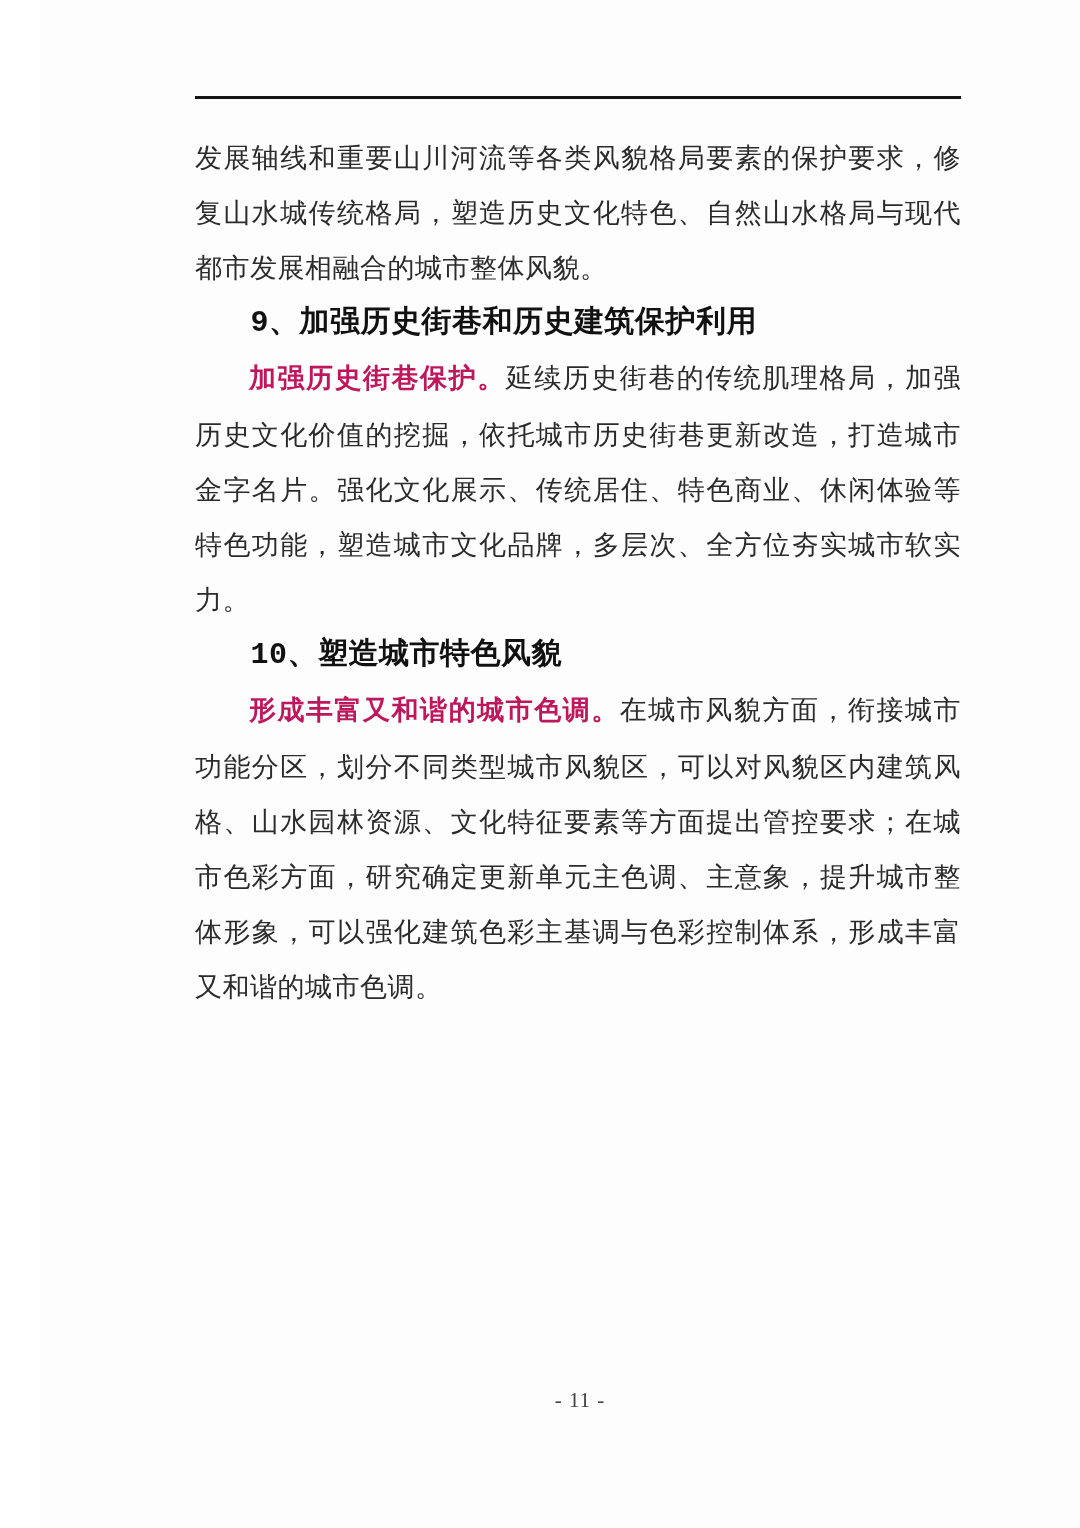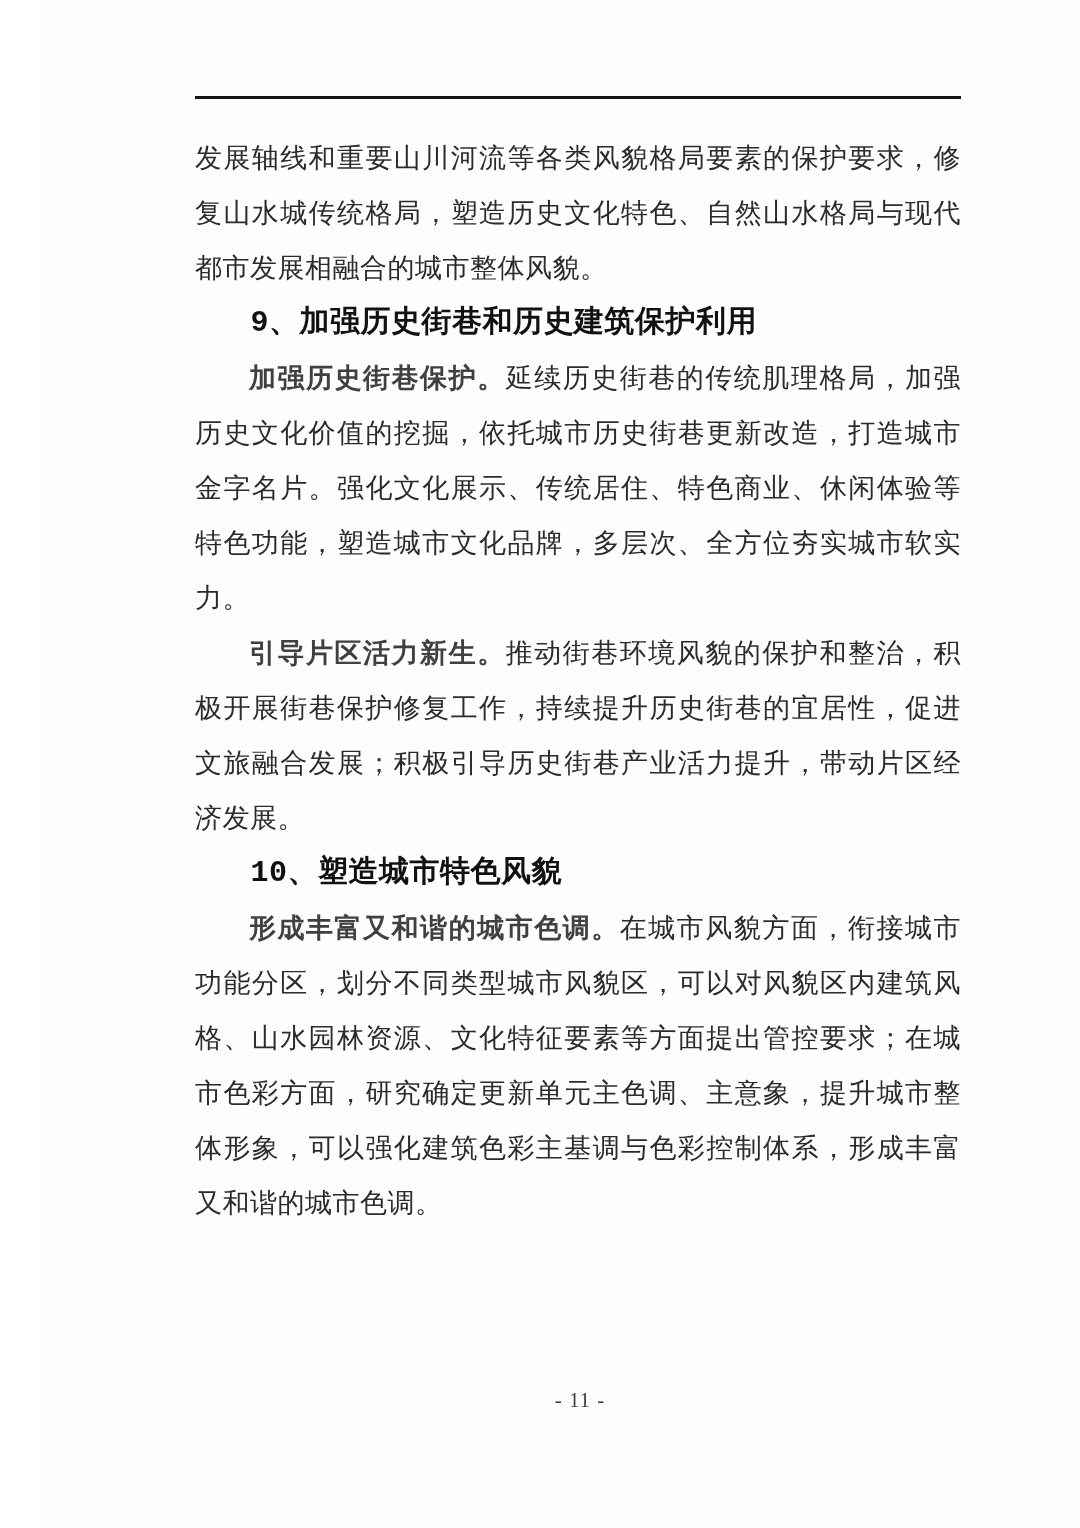--- a/index.html
+++ b/index.html
@@ -37,23 +37,23 @@
     letter-spacing: 0.5px;
   }
   .para {
     margin: 0;
     text-indent: 2em;
   }
   .para.no-indent {
     text-indent: 0;
   }
   .para .lead {
-    font-family: Liberation Serif, serif;
+    font-family: Liberation Mono, monospace;
     font-weight: bold;
-    color: #404040;
+    color: #be185d;
   }
   .section-heading {
     margin: 0;
     font-family: Liberation Mono, monospace;
     font-weight: bold;
     font-size: 30px;
     line-height: 55px;
     text-indent: 1.85em;
     text-align: left;
     color: #111111;
@@ -79,21 +79,20 @@
   <div class="header-rule"></div>
 
   <div class="doc-body">
 
     <p class="para no-indent">发展轴线和重要山川河流等各类风貌格局要素的保护要求，修复山水城传统格局，塑造历史文化特色、自然山水格局与现代都市发展相融合的城市整体风貌。</p>
 
     <h2 class="section-heading">9、加强历史街巷和历史建筑保护利用</h2>
 
     <p class="para"><span class="lead">加强历史街巷保护。</span><span>延续历史街巷的传统肌理格局，加强历史文化价值的挖掘，依托城市历史街巷更新改造，打造城市金字名片。强化文化展示、传统居住、特色商业、休闲体验等特色功能，塑造城市文化品牌，多层次、全方位夯实城市软实力。</span></p>
 
-    <p class="para"><span class="lead">引导片区活力新生。</span><span>推动街巷环境风貌的保护和整治，积极开展街巷保护修复工作，持续提升历史街巷的宜居性，促进文旅融合发展；积极引导历史街巷产业活力提升，带动片区经济发展。</span></p>
 
 
     <h2 class="section-heading">10、塑造城市特色风貌</h2>
 
     <p class="para"><span class="lead">形成丰富又和谐的城市色调。</span><span>在城市风貌方面，衔接城市功能分区，划分不同类型城市风貌区，可以对风貌区内建筑风格、山水园林资源、文化特征要素等方面提出管控要求；在城市色彩方面，研究确定更新单元主色调、主意象，提升城市整体形象，可以强化建筑色彩主基调与色彩控制体系，形成丰富又和谐的城市色调。</span></p>
 
   </div>
 
   <div class="page-number">- 11 -</div>
 

